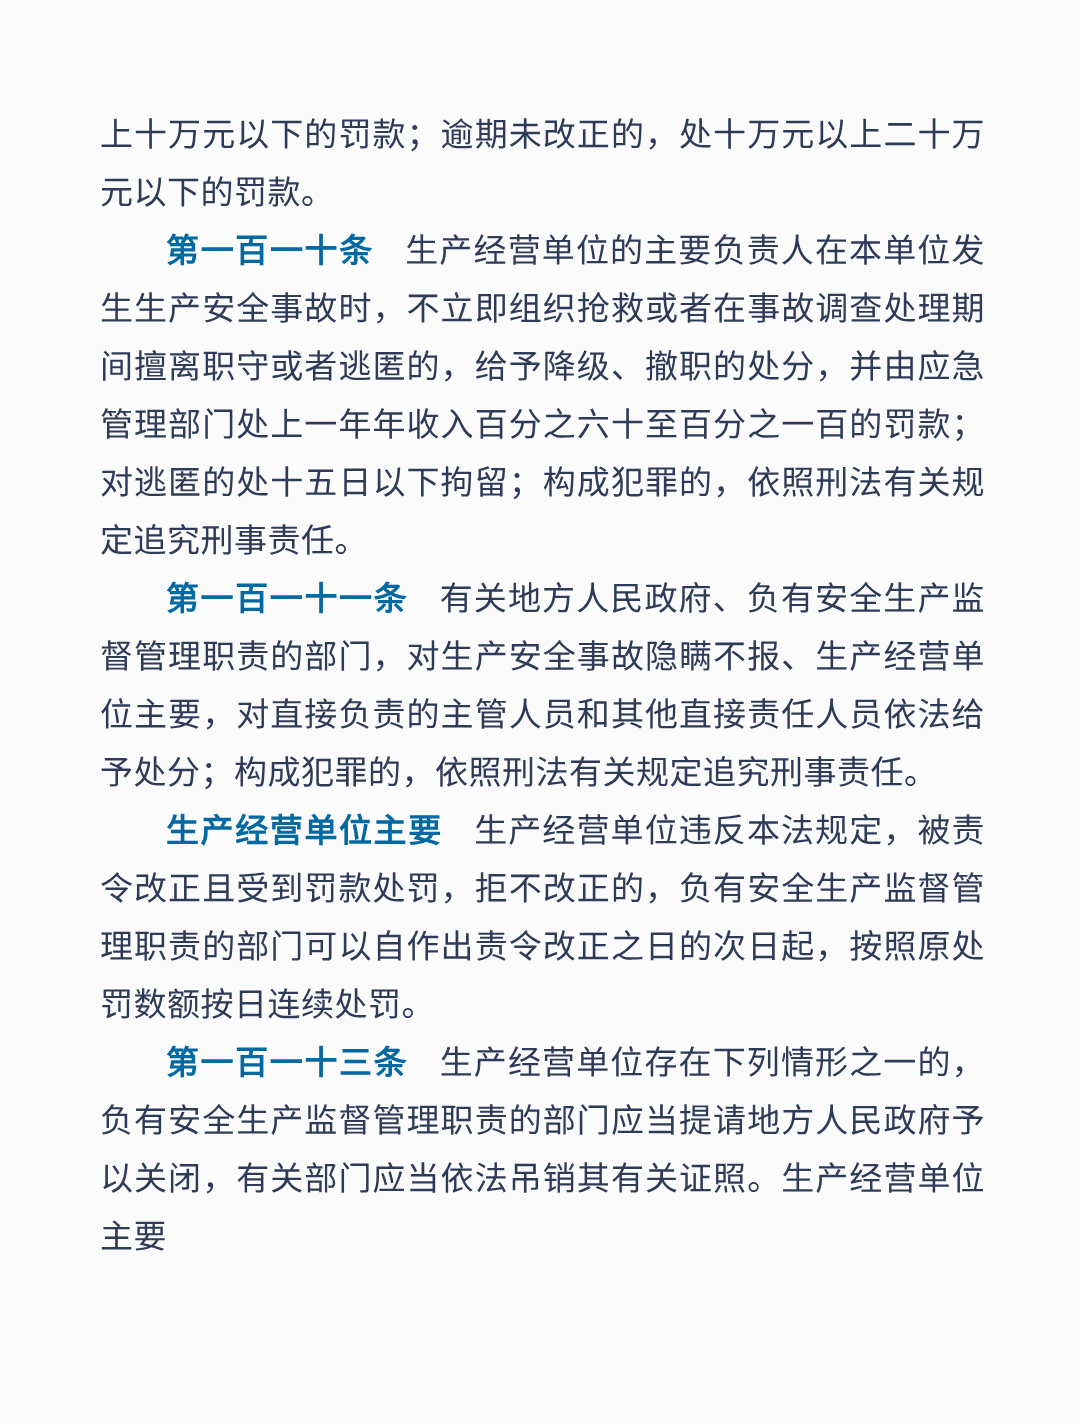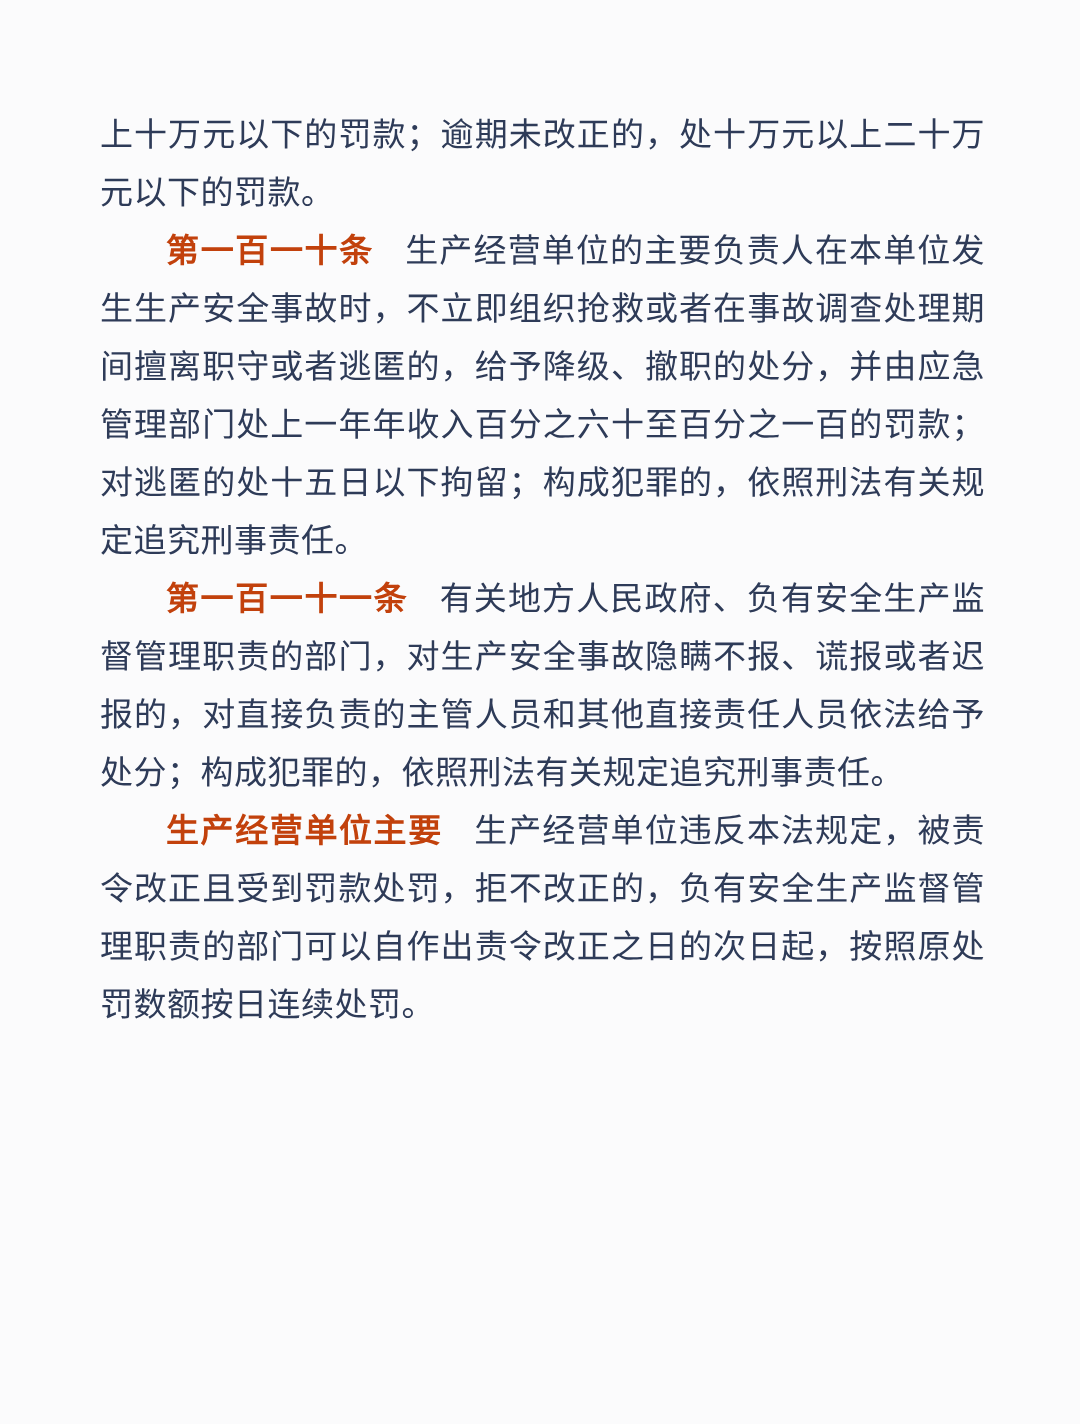--- a/index.html
+++ b/index.html
@@ -30,35 +30,36 @@
     text-indent: 2em;
     letter-spacing: 0.5px;
     word-break: break-all;
   }
   .para.no-indent {
     text-indent: 0;
   }
   .article-no {
     font-family: "Liberation Sans", "DejaVu Sans", sans-serif;
     font-weight: bold;
-    color: #c2410c;
+    color: #0369a1;
     margin-right: 0.95em;
     letter-spacing: 1px;
   }
 </style>
 </head>
 <body>
 
 <div class="page">
   <div class="doc-body">
 
     <p class="para no-indent"><span>上十万元以下的罚款；逾期未改正的，处十万元以上二十万元以下的罚款。</span></p>
 
     <p class="para"><span class="article-no">第一百一十条</span><span>生产经营单位的主要负责人在本单位发生生产安全事故时，不立即组织抢救或者在事故调查处理期间擅离职守或者逃匿的，给予降级、撤职的处分，并由应急管理部门处上一年年收入百分之六十至百分之一百的罚款；对逃匿的处十五日以下拘留；构成犯罪的，依照刑法有关规定追究刑事责任。</span></p>
 
 
-    <p class="para"><span class="article-no">第一百一十一条</span><span>有关地方人民政府、负有安全生产监督管理职责的部门，对生产安全事故隐瞒不报、谎报或者迟报的，对直接负责的主管人员和其他直接责任人员依法给予处分；构成犯罪的，依照刑法有关规定追究刑事责任。</span></p>
+    <p class="para"><span class="article-no">第一百一十一条</span><span>有关地方人民政府、负有安全生产监督管理职责的部门，对生产安全事故隐瞒不报、生产经营单位主要，对直接负责的主管人员和其他直接责任人员依法给予处分；构成犯罪的，依照刑法有关规定追究刑事责任。</span></p>
 
     <p class="para"><span class="article-no">生产经营单位主要</span><span>生产经营单位违反本法规定，被责令改正且受到罚款处罚，拒不改正的，负有安全生产监督管理职责的部门可以自作出责令改正之日的次日起，按照原处罚数额按日连续处罚。</span></p>
 
+    <p class="para"><span class="article-no">第一百一十三条</span><span>生产经营单位存在下列情形之一的，负有安全生产监督管理职责的部门应当提请地方人民政府予以关闭，有关部门应当依法吊销其有关证照。生产经营单位主要</span></p>
 
   </div>
 </div>
 
 </body></html>

